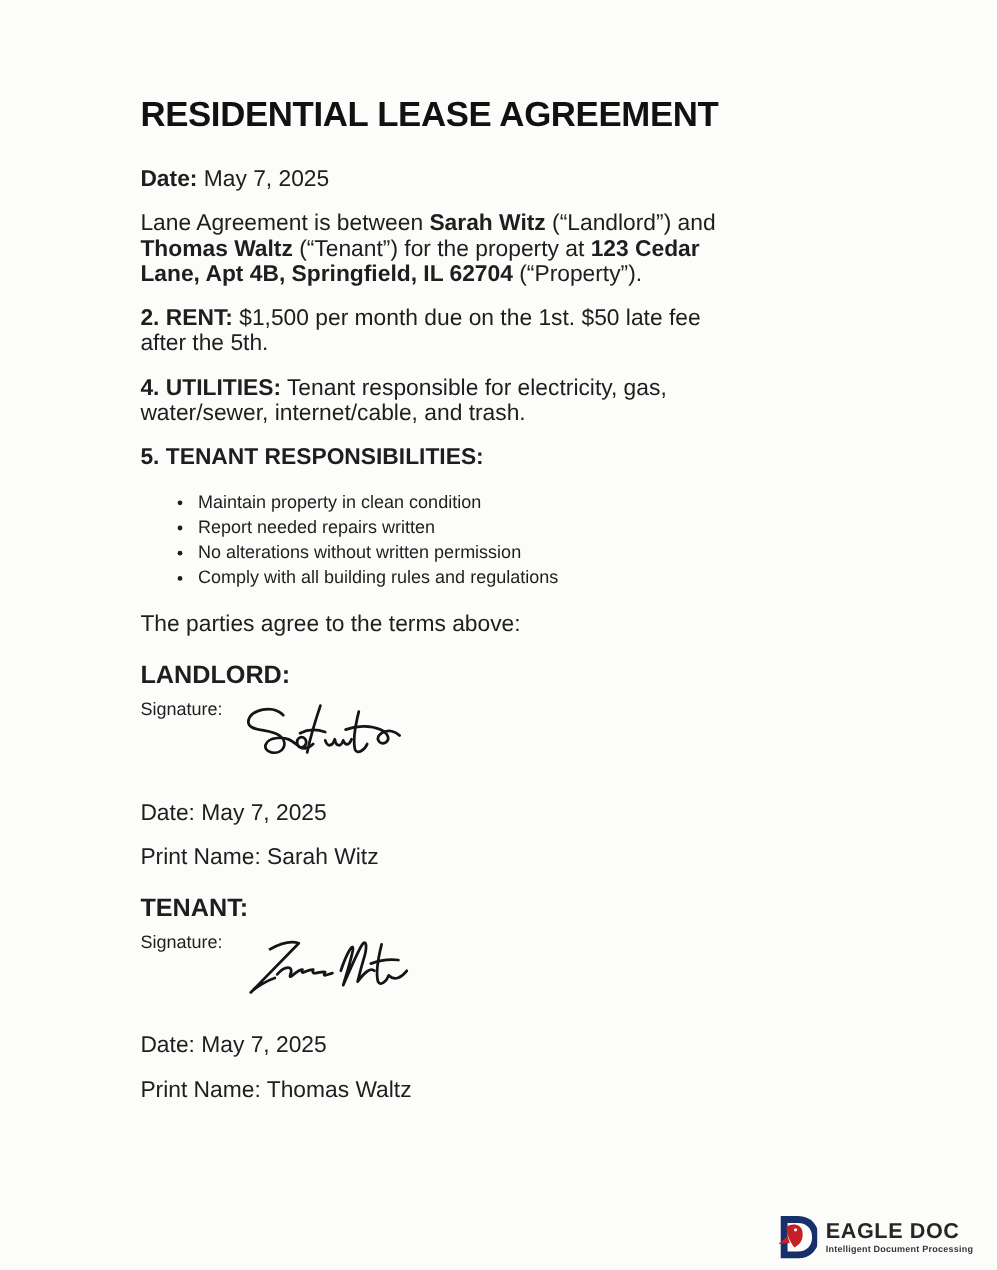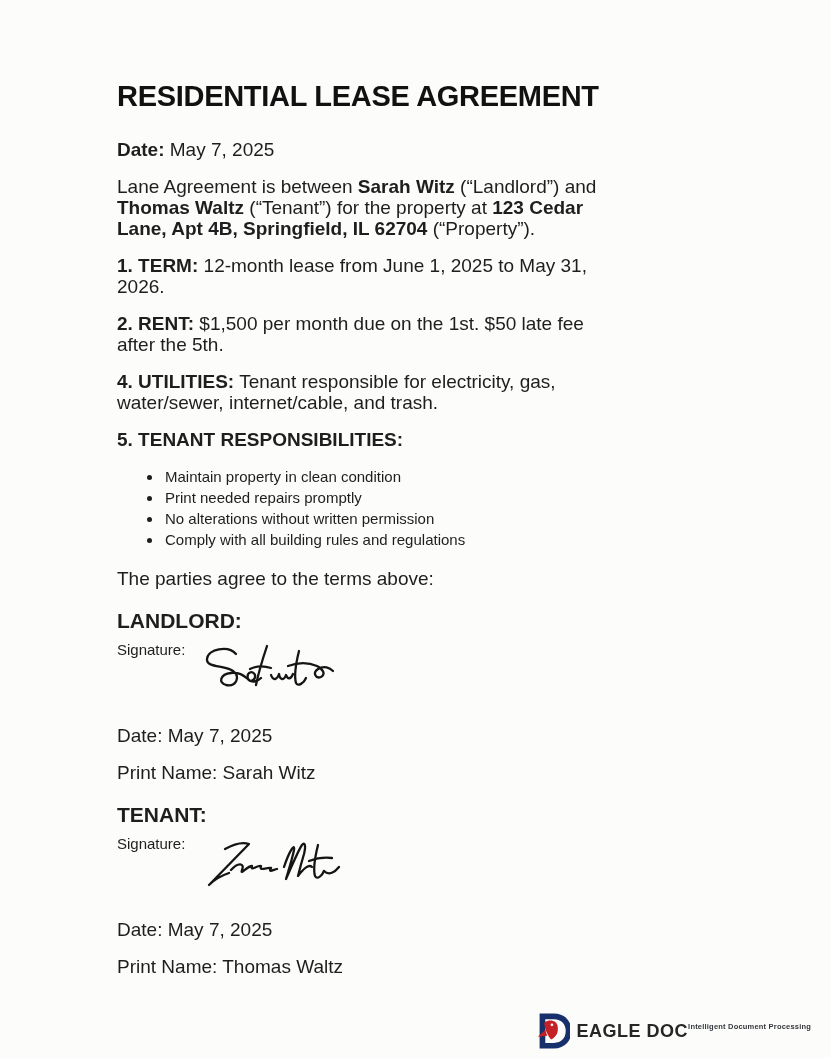--- a/index.html
+++ b/index.html
@@ -65,21 +65,21 @@
     margin-bottom: -4px;
   }
   .brand {
     position: absolute;
     right: 20px;
     bottom: 8px;
     display: flex;
     align-items: center;
   }
   .brand .brand-icon { width: 38px; height: 38px; margin-right: 7px; }
-  .brand .brand-text { display: flex; flex-direction: row; }
+  .brand .brand-text { display: flex; flex-direction: column; }
   .brand .brand-name {
     font-size: 18px;
     font-weight: 700;
     letter-spacing: 0.5px;
     color: #262626;
     line-height: 19px;
   }
   .brand .brand-tagline {
     font-size: 7.5px;
     font-weight: 700;
@@ -92,32 +92,31 @@
 <body>
 
 <div class="doc">
 
   <h1 class="title">RESIDENTIAL LEASE AGREEMENT</h1>
 
   <p class="para"><strong>Date:</strong> <span>May 7, 2025</span></p>
 
   <p class="para"><span>Lane Agreement is between </span><strong>Sarah Witz</strong><span> (“Landlord”) and </span><strong>Thomas Waltz</strong><span> (“Tenant”) for the property at </span><strong>123 Cedar Lane, Apt 4B, Springfield, IL 62704</strong><span> (“Property”).</span></p>
 
-  <p class="para"><strong>1. TERM:</strong> <span>12-month lease from June 1, 2025 to May 31, 2026.</span></p>
 
   <p class="para"><strong>2. RENT:</strong> <span>$1,500 per month due on the 1st. $50 late fee after the 5th.</span></p>
 
 
   <p class="para"><strong>4. UTILITIES:</strong> <span>Tenant responsible for electricity, gas, water/sewer, internet/cable, and trash.</span></p>
 
   <p class="para"><strong>5. TENANT RESPONSIBILITIES:</strong></p>
 
   <ul class="resp-list">
     <li><span>Maintain property in clean condition</span></li>
-    <li><span>Print needed repairs promptly</span></li>
+    <li><span>Report needed repairs written</span></li>
     <li><span>No alterations without written permission</span></li>
     <li><span>Comply with all building rules and regulations</span></li>
   </ul>
 
   <p class="para">The parties agree to the terms above:</p>
 
   <div>
     <div class="sig-heading">LANDLORD:</div>
     <div class="sig-row">
       <span class="sig-label">Signature:</span>

